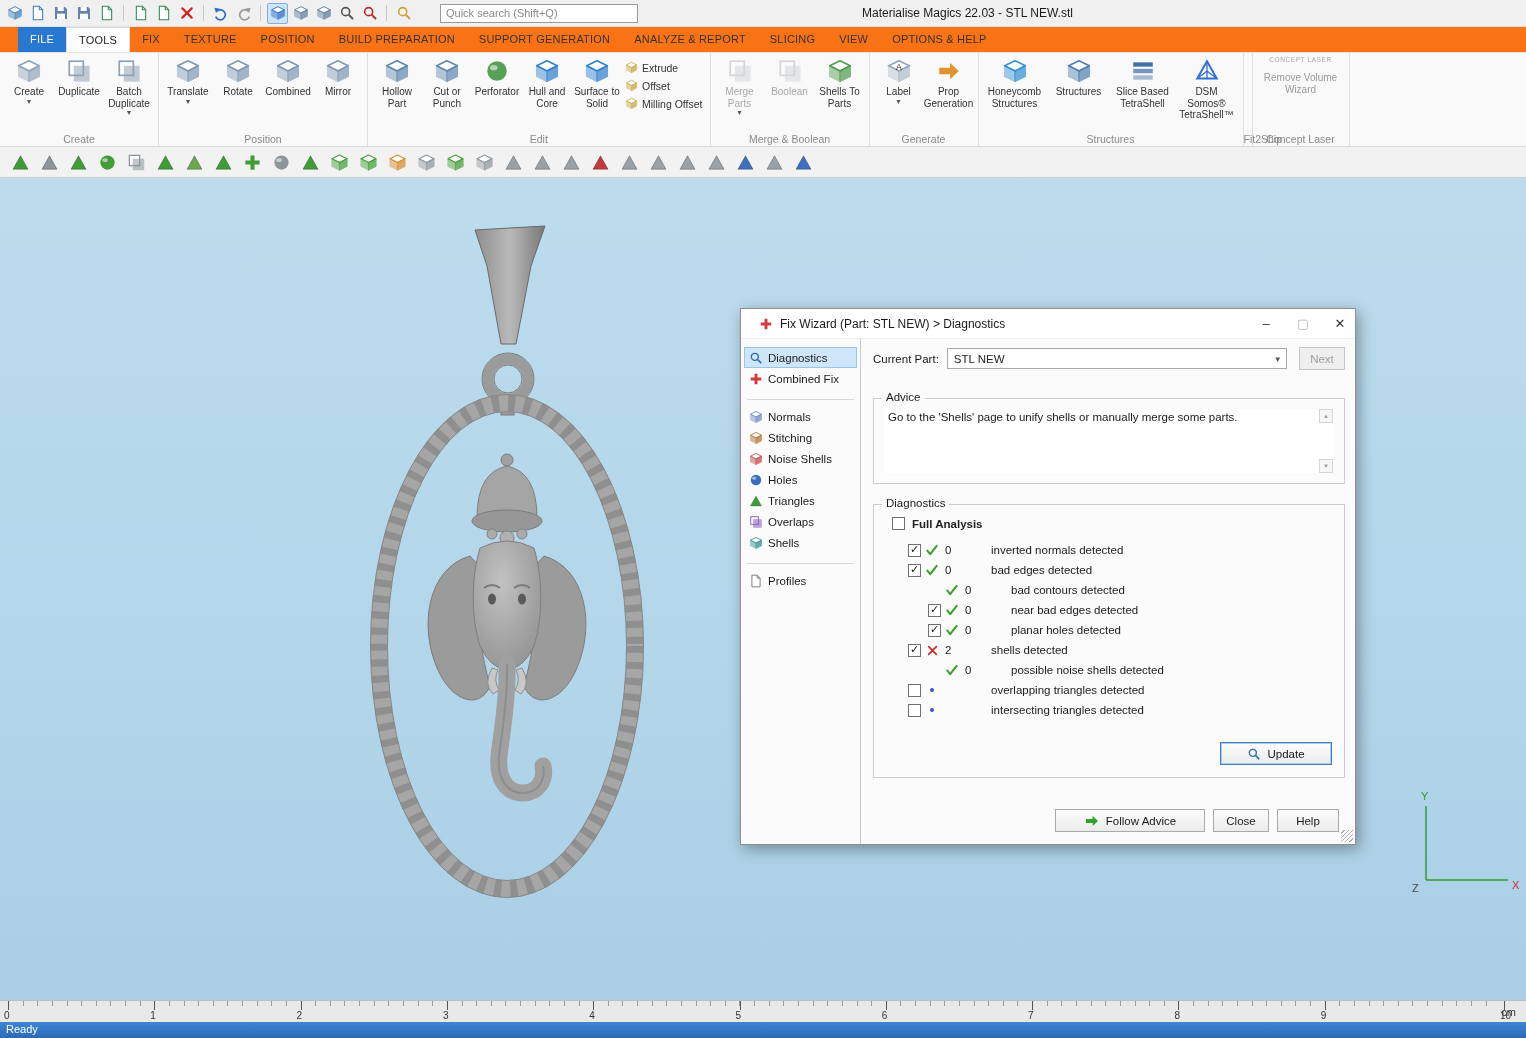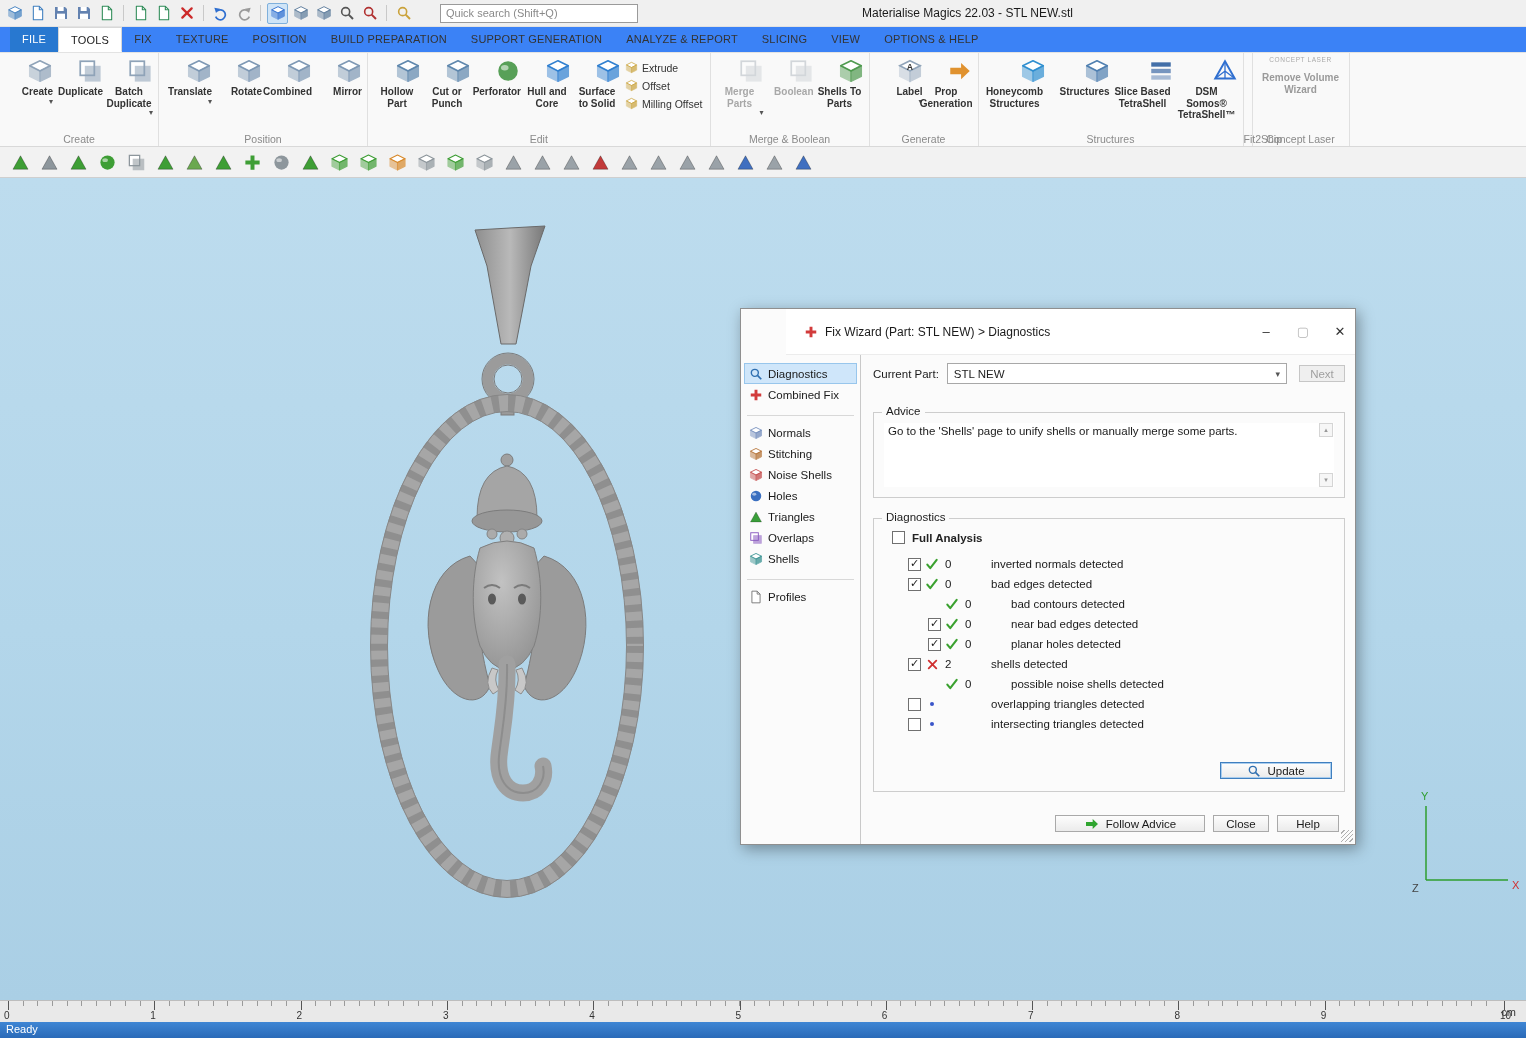--- a/index.html
+++ b/index.html
@@ -11,31 +11,31 @@
   .quickbar { height:27px; background:#f0f0f0; display:flex; align-items:center; padding-left:4px; position:relative; border-bottom:1px solid #e2e2e2; }
   .qicons { display:flex; align-items:center; gap:2px; }
   .qbtn { width:21px; height:21px; display:flex; align-items:center; justify-content:center; border:1px solid transparent; border-radius:2px; cursor:pointer; }
   .qbtn.sel { background:#cfe4f7; border-color:#7fb0dc; }
   .qsep { width:1px; height:16px; background:#c9c9c9; margin:0 4px; }
   .qsearch { width:198px; height:19px; margin-left:26px; border:1px solid #9a9a9a; background:#fff; font-size:11px; padding:0 5px; color:#444; font-family:inherit; }
   .qsearch::placeholder { color:#8a8a8a; }
   .wintitle { position:absolute; left:862px; top:0; height:25px; line-height:27px; font-size:12px; color:#1a1a1a; white-space:nowrap; }
 
   
-  .tabs { height:26px; background:#3b82f6; display:flex; align-items:stretch; border-bottom:1px solid #e3e3e3; padding-left:10px; }
+  .tabs { height:26px; background:#f97316; display:flex; align-items:stretch; border-bottom:1px solid #e3e3e3; padding-left:18px; }
   .tab { padding:0 12px; line-height:25px; font-size:11px; color:#333; cursor:pointer; letter-spacing:.2px; }
   .tab.file { background:#2878d0; color:#fff; }
   .tab.active { background:#ffffff; border:1px solid #d8d8d8; border-bottom-color:#ffffff; color:#1a1a1a; }
 
   
   .ribbon { height:94px; background:#f9f9f9; display:flex; border-bottom:1px solid #d9d9d9; overflow:hidden; }
   .rgroup { position:relative; border-right:1px solid #e0e0e0; padding:3px 4px 16px 4px; }
   .rgrouplabel { position:absolute; bottom:1px; left:0; right:0; text-align:center; font-size:10.5px; color:#8a8a8a; }
   .ritems { display:flex; align-items:flex-start; height:100%; }
-  .ritem { width:50px; display:flex; flex-direction:column; align-items:flex-end; padding:2px 1px; font-size:10px; color:#333; text-align:center; cursor:pointer; line-height:1.15; border-radius:2px;font-weight:bold; }
+  .ritem { width:50px; display:flex; flex-direction:column; align-items:center; padding:2px 1px; font-size:10px; color:#333; text-align:center; cursor:pointer; line-height:1.15; border-radius:2px; }
   .ritem .ico { width:26px; height:26px; margin-bottom:2px; }
   .ritem.disabled { color:#a8a8a8; }
   .ritem.disabled .ico { opacity:.4; }
   .rarrow { font-size:8px; color:#555; line-height:1.1; }
   .g-structures .ritem { width:64px; }
   .g-conceptlaser .ritem { width:88px; padding-top:16px; color:#9a9a9a; }
   .rlogo { position:absolute; top:3px; left:0; right:0; text-align:center; font-size:6.5px; color:#aaa; letter-spacing:.6px; }
   .rsmallcol { display:flex; flex-direction:column; gap:5px; padding:5px 3px; align-items:flex-start; }
   .rsmall { display:flex; align-items:center; gap:4px; font-size:10.5px; color:#333; cursor:pointer; white-space:nowrap; }
   .rsmall .ico { width:13px; height:13px; }
@@ -43,36 +43,36 @@
   
   .fixbar { height:31px; background:#f2f2f2; border-bottom:1px solid #cfcfcf; display:flex; align-items:center; gap:5px; padding:0 8px; }
   .fbtn { width:24px; height:24px; display:flex; align-items:center; justify-content:center; border-radius:2px; cursor:pointer; }
   .fbtn .ico { width:19px; height:19px; }
 
   
   .viewport { height:822px; position:relative; background:linear-gradient(180deg,#bddcee 0%,#b3d6ea 55%,#aacfe5 100%); overflow:hidden; }
 
   
   .dialog { position:absolute; left:740px; top:130px; width:616px; height:537px; background:#fbfbfb; border:1px solid #8f8f8f; box-shadow:3px 4px 14px rgba(0,0,0,.35); display:flex; flex-direction:column; }
-  .dtitle { height:46px; background:#fff; display:flex; align-items:center; padding-left:18px; gap:7px; border-bottom:1px solid #ececec;margin-left:45px; }
+  .dtitle { height:30px; background:#fff; display:flex; align-items:center; padding-left:18px; gap:7px; border-bottom:1px solid #ececec; }
   .dtitle .txt { font-size:12px; color:#1a1a1a; flex:1; }
   .wbtn { width:30px; height:29px; display:flex; align-items:center; justify-content:center; font-size:13px; color:#333; cursor:pointer; }
   .wbtn.max { color:#b5b5b5; }
   .dbody { flex:1; display:flex; min-height:0; }
   .dnav { width:120px; border-right:1px solid #c9c9c9; padding:8px 3px; background:#fbfbfb; }
   .navitem { height:21px; display:flex; align-items:center; gap:5px; padding:0 4px; font-size:11.5px; color:#1a1a1a; border:1px solid transparent; cursor:pointer; white-space:nowrap; }
   .navitem.selected { background:#cfe6fa; border-color:#98c6ec; }
   .navitem .ico { width:14px; height:14px; flex:0 0 auto; }
   .navsep { border-top:1px solid #d8d8d8; margin:10px 3px 6px 3px; }
   .dmain { flex:1; padding:8px 10px 12px 12px; display:flex; flex-direction:column; min-width:0; }
   .row-part { display:flex; align-items:center; gap:8px; }
   .lbl { font-size:11.5px; color:#1a1a1a; white-space:nowrap; }
   .combo { flex:1; height:21px; border:1px solid #a8a8a8; background:#fff; display:flex; align-items:center; padding:0 6px; font-size:11.5px; cursor:pointer; }
   .combo .chev { margin-left:auto; color:#555; font-size:9px; }
-  .btn { height:17px; border:1px solid #a9a9a9; background:linear-gradient(#fdfdfd,#ebebeb); font-size:11.5px; color:#1a1a1a; display:inline-flex; align-items:center; justify-content:center; gap:6px; padding:0 2px; cursor:pointer; font-family:inherit; }
+  .btn { height:23px; border:1px solid #a9a9a9; background:linear-gradient(#fdfdfd,#ebebeb); font-size:11.5px; color:#1a1a1a; display:inline-flex; align-items:center; justify-content:center; gap:6px; padding:0 2px; cursor:pointer; font-family:inherit; }
   .btn.disabled { color:#9f9f9f; background:#efefef; border-color:#c6c6c6; }
   .btn.primary { border-color:#3f7fbf; box-shadow:inset 0 0 0 1px #a9cdee; }
   .next { width:46px; margin-left:4px; }
   .groupbox { border:1px solid #cdcdcd; position:relative; padding:10px; }
   .legend { position:absolute; top:-8px; left:8px; background:#fbfbfb; padding:0 4px; font-size:11.5px; color:#1a1a1a; }
   .advice { height:86px; margin-top:28px; }
   .advice-inner { display:flex; height:100%; background:#fff; }
   .advice-text { flex:1; font-size:11.5px; color:#1a1a1a; padding:2px 4px; }
   .scrollcol { width:16px; display:flex; flex-direction:column; justify-content:space-between; align-items:center; }
   .scr { width:14px; height:14px; border:1px solid #d5d5d5; background:#f6f6f6; color:#999; font-size:7px; display:flex; align-items:center; justify-content:center; cursor:pointer; }

